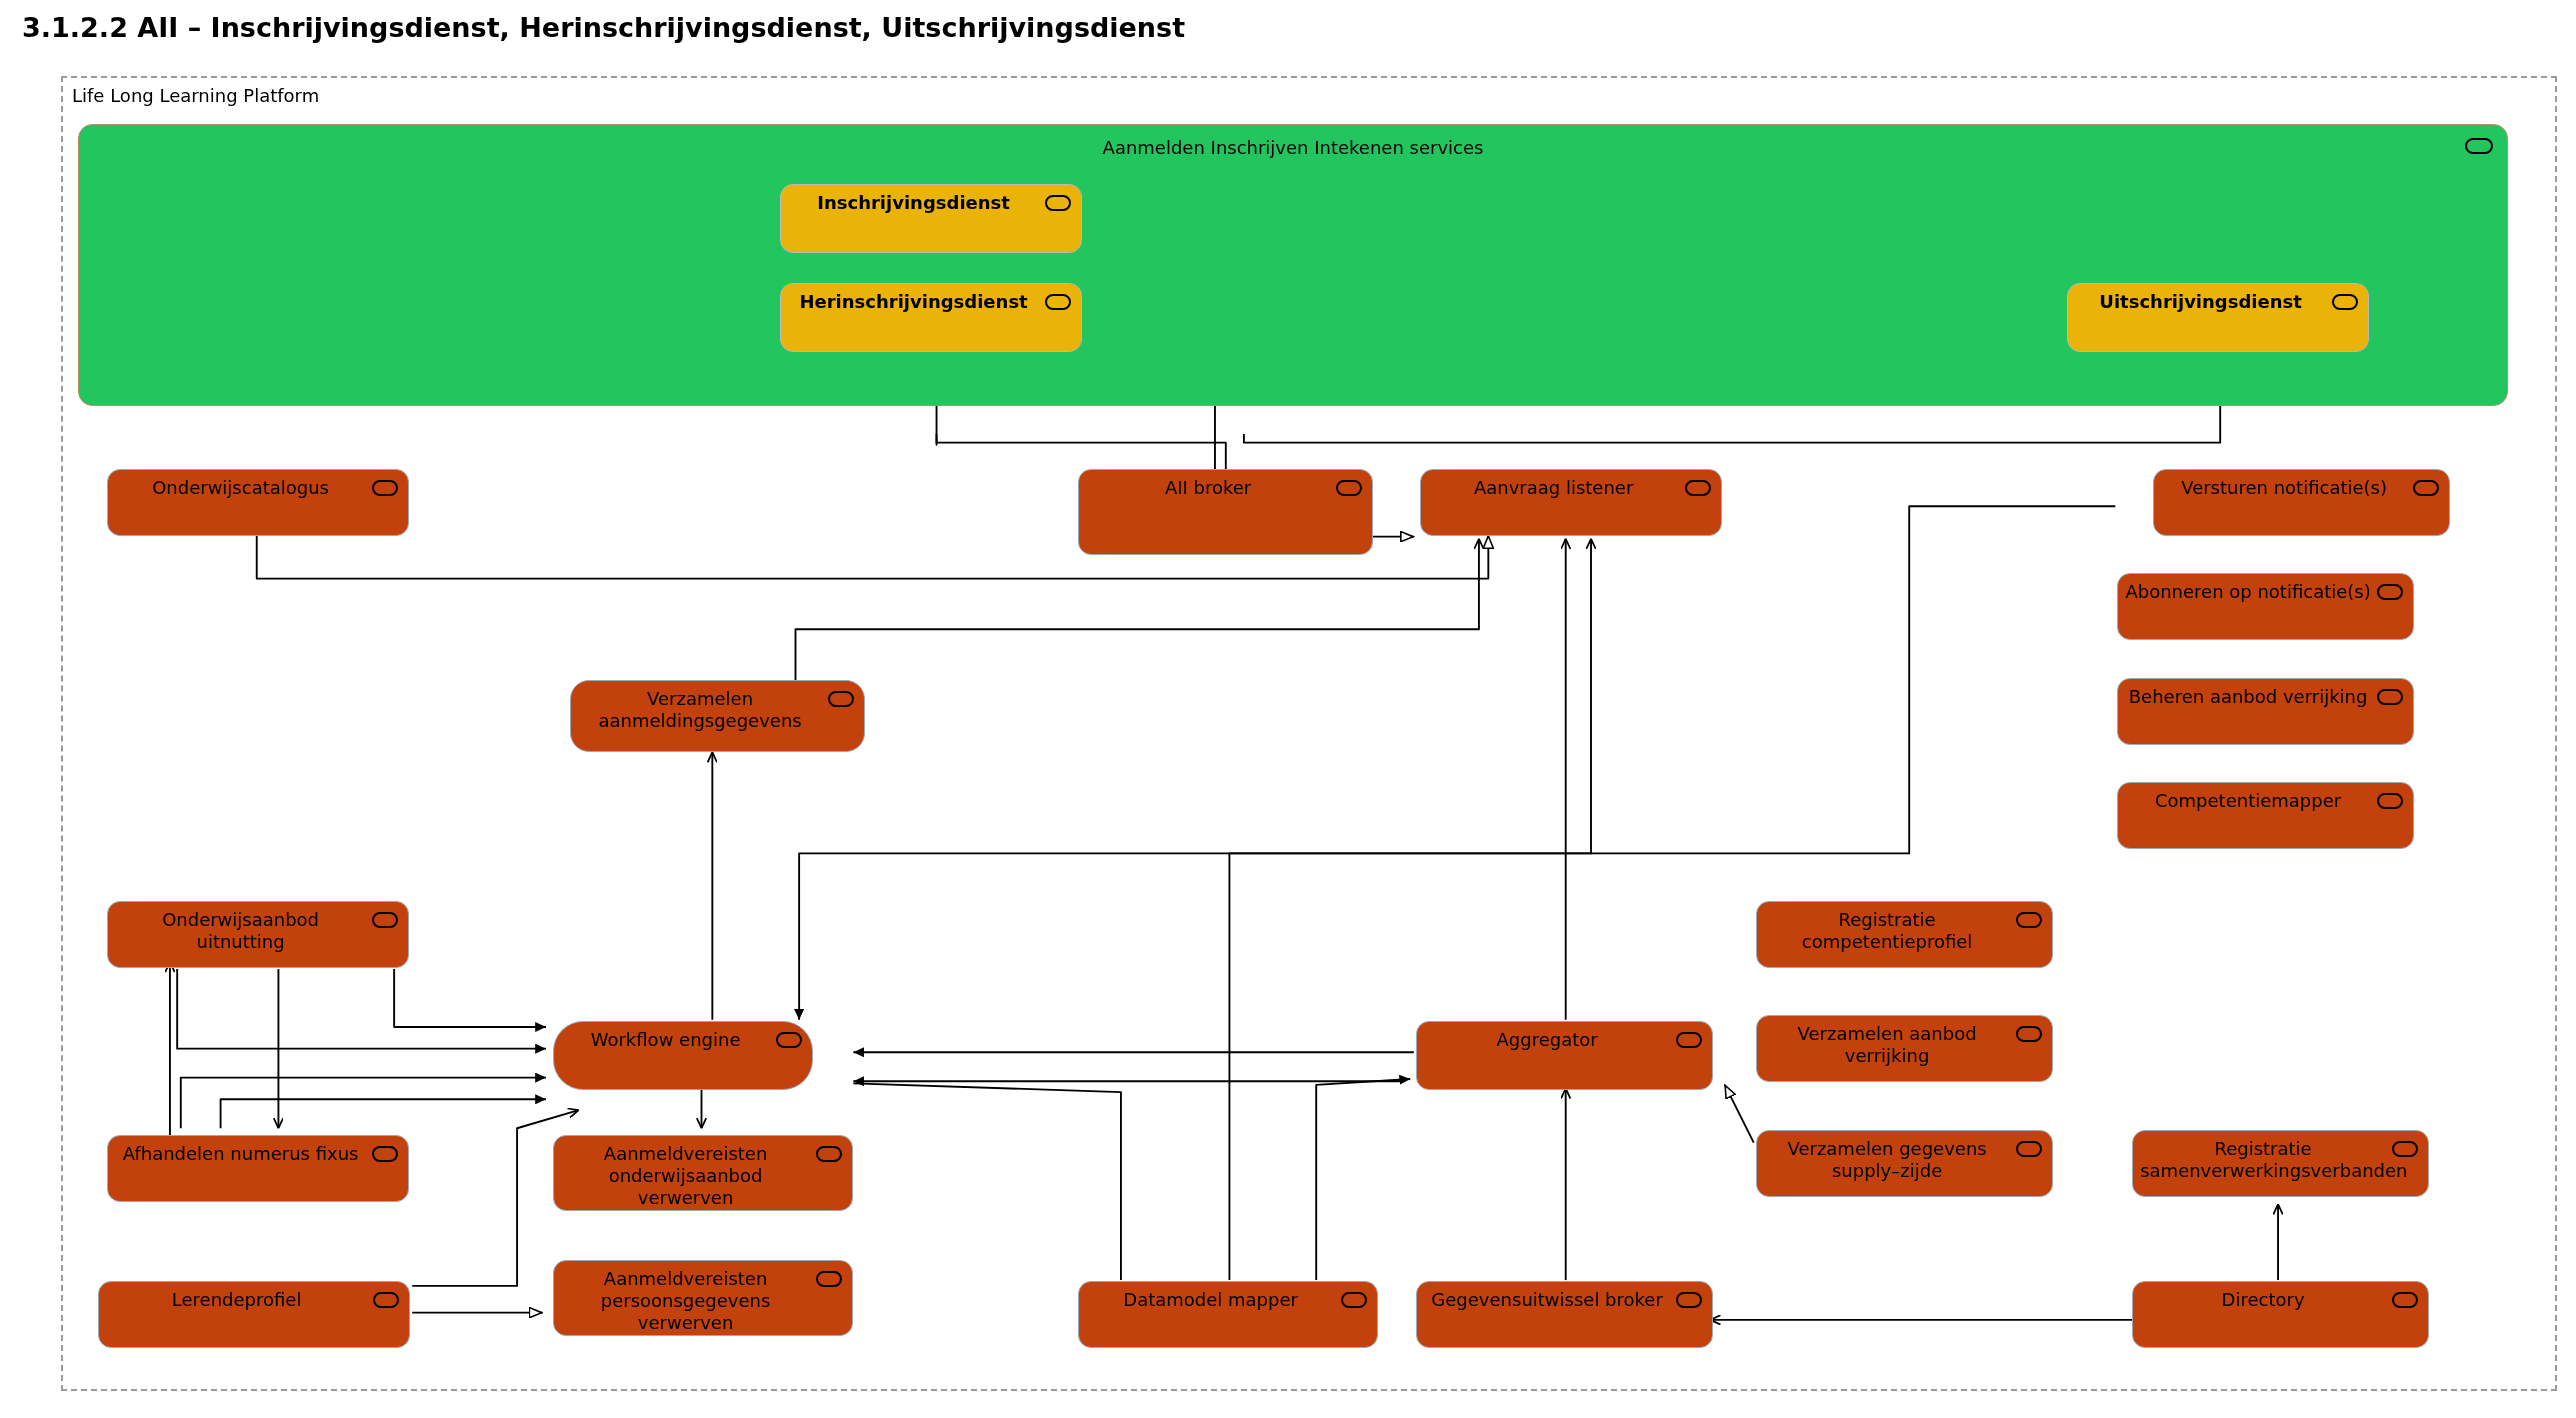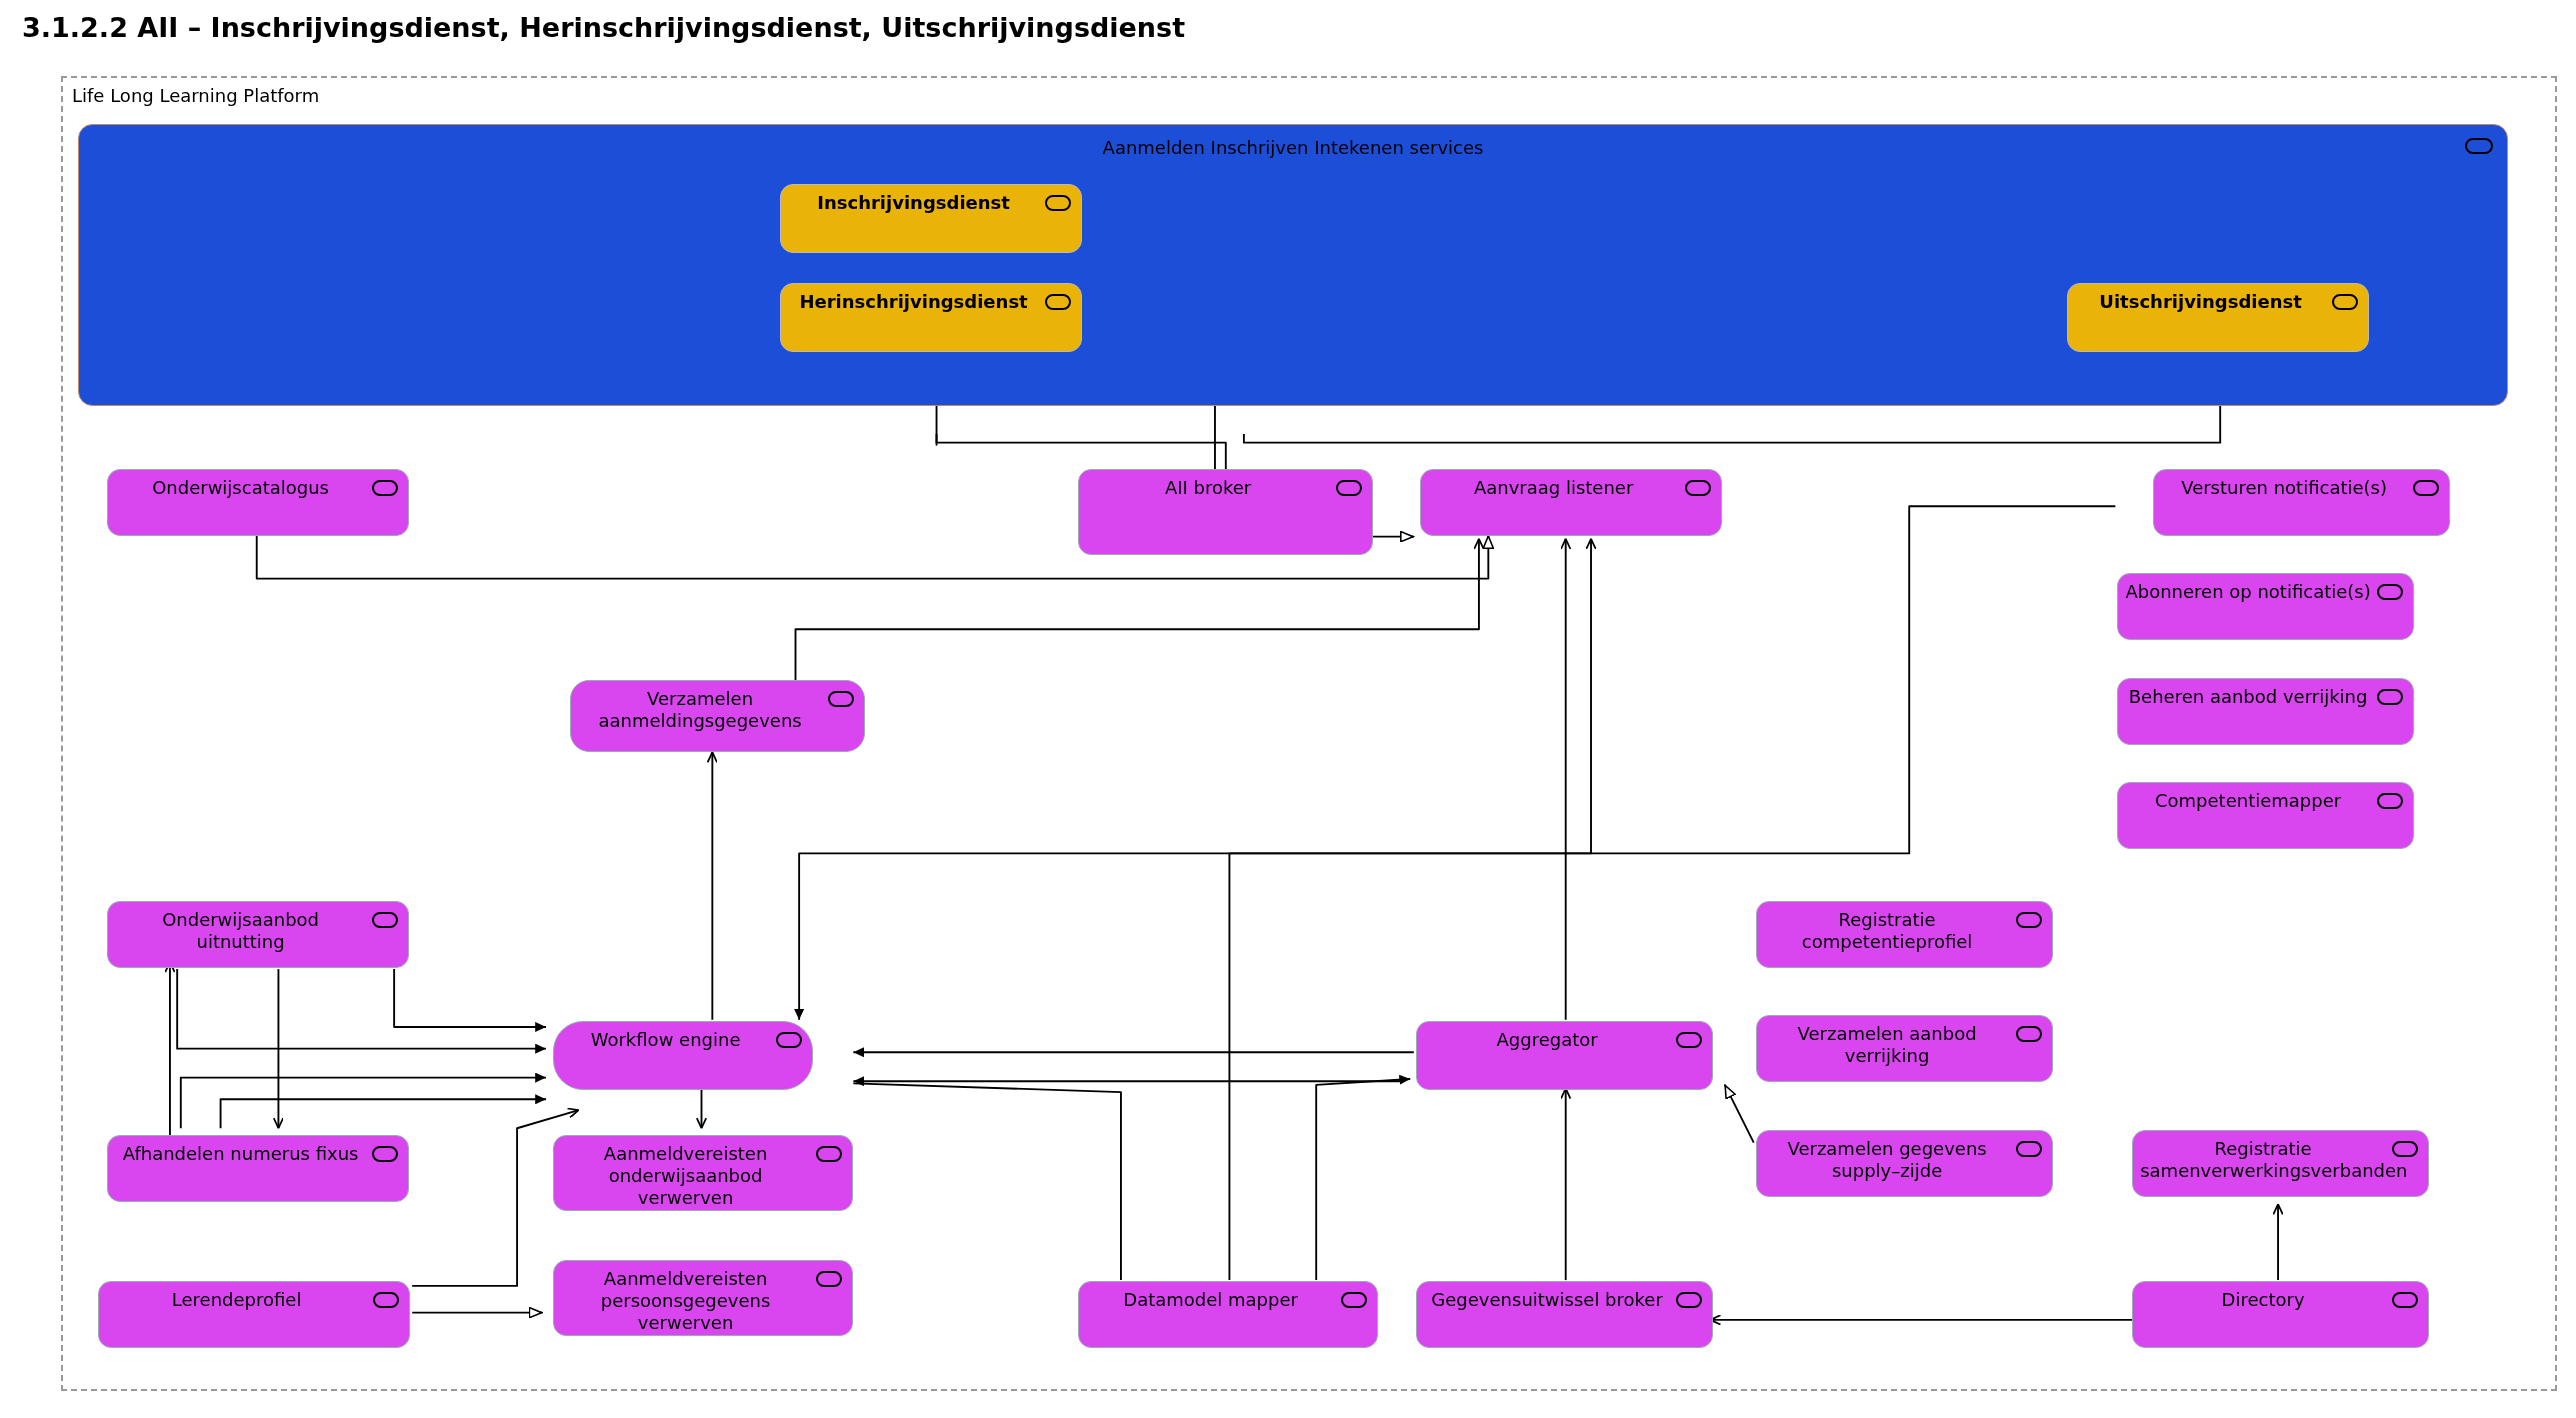--- a/index.html
+++ b/index.html
@@ -23,37 +23,37 @@
   }
 
   
   #wires{position:absolute;left:0;top:0;width:2576px;height:1419px;pointer-events:none;}
 
   
   .node{
     position:absolute;box-sizing:border-box;
     border-radius:13px;
     border:1.4px solid #9aabb5;
-    background:#d946ef;
+    background:#c2410c;
     overflow:hidden;
   }
   .node .lbl{
     position:absolute;left:7.2px;right:42px;top:7.2px;
     text-align:center;font-size:18px;line-height:22px;color:#000;
   }
   .node .svc-ico{
     position:absolute;right:10px;top:10px;width:26px;height:16px;
     border:2.2px solid #000;border-radius:8px;box-sizing:border-box;background:transparent;
   }
 
   
   #aii-container{
     position:absolute;left:78px;top:124px;width:2430px;height:282px;
     border-radius:14.5px;border:1.4px solid #c08a66;
-    background:#1d4ed8;box-sizing:border-box;
+    background:#22c55e;box-sizing:border-box;
   }
   #aii-container .grp-title{
     position:absolute;left:0;right:0;top:11.6px;text-align:center;
     font-size:18px;color:#000;
   }
   #aii-container .svc-ico-grp{
     position:absolute;right:14.5px;top:13px;width:27.5px;height:16px;
     border:2.2px solid #000;border-radius:8px;box-sizing:border-box;
   }
   .node.service{

